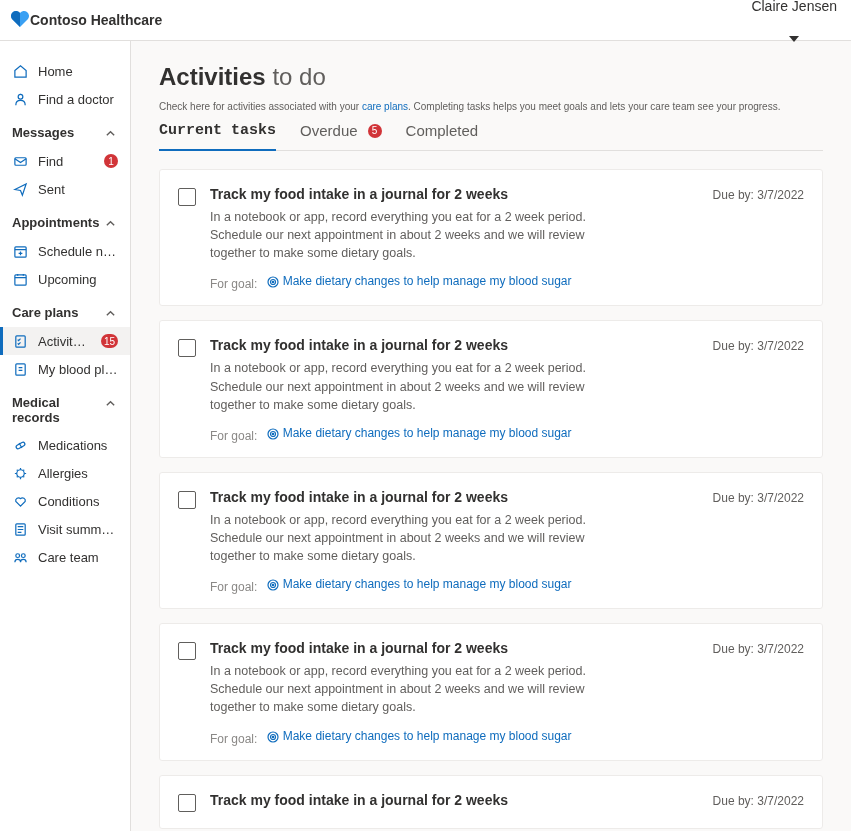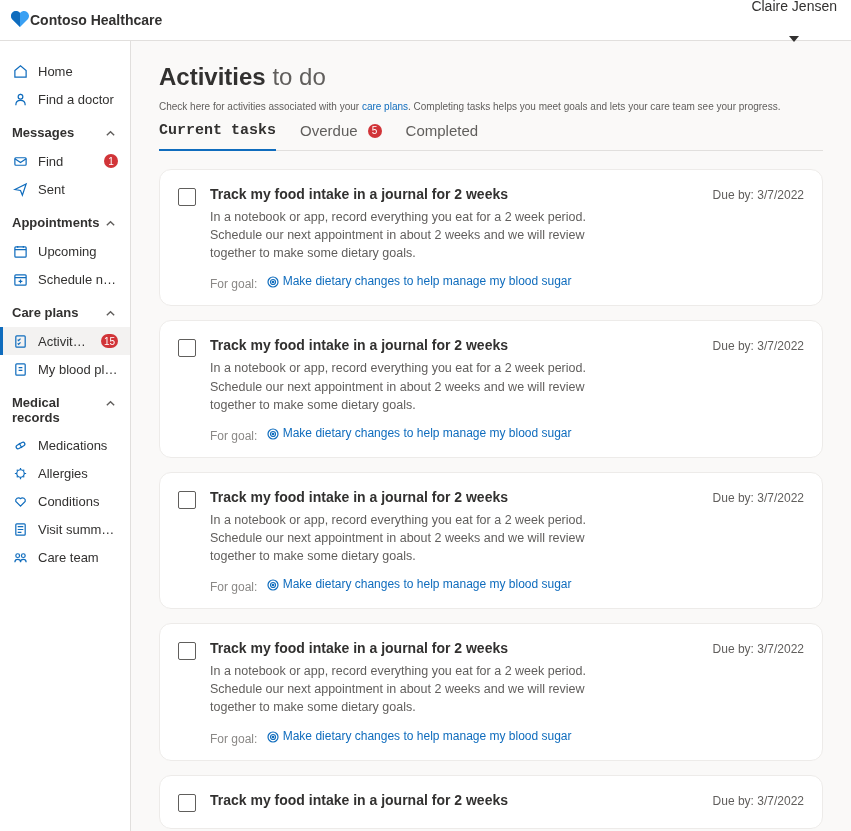--- a/index.html
+++ b/index.html
@@ -116,21 +116,21 @@
   .tab.active {
     color: #323130;
     font-weight: 600;
     border-bottom-color: #0f6cbd;
     font-family: Liberation Mono, monospace;
   }
   
   .card {
     background: #fff;
     border: 1px solid #edebe9;
-    border-radius: 12px;
+    border-radius: 3px;
     padding: 16px 18px 14px 18px;
     margin-bottom: 14px;
     display: flex;
     gap: 14px;
   }
   .checkbox {
     width: 18px; height: 18px;
     border: 1.5px solid #605e5c;
     border-radius: 2px;
     margin-top: 2px;
@@ -222,33 +222,33 @@
       <span class="chev">
         <svg width="11" height="11" viewBox="0 0 12 12" fill="none" stroke="#605e5c" stroke-width="1.5">
             <path d="M2 8 L6 4 L10 8"></path>
           </svg>
       </span>
     </div>
     <div class="nav-item">
       <span class="nav-icon">
         <svg width="15" height="15" viewBox="0 0 16 16" fill="none" stroke="#0f6cbd" stroke-width="1.3">
             <rect x="2" y="3" width="12" height="11" rx="1"></rect>
+            <path d="M2 6h12M8 8v4M6 10h4"></path>
+          </svg>
+      </span>
+      <span class="label">Schedule new</span>
+    </div>
+    <div class="nav-item">
+      <span class="nav-icon">
+        <svg width="15" height="15" viewBox="0 0 16 16" fill="none" stroke="#0f6cbd" stroke-width="1.3">
+            <rect x="2" y="3" width="12" height="11" rx="1"></rect>
             <path d="M2 6h12M5 2v2M11 2v2"></path>
           </svg>
       </span>
       <span class="label">Upcoming</span>
-    </div>
-    <div class="nav-item">
-      <span class="nav-icon">
-        <svg width="15" height="15" viewBox="0 0 16 16" fill="none" stroke="#0f6cbd" stroke-width="1.3">
-            <rect x="2" y="3" width="12" height="11" rx="1"></rect>
-            <path d="M2 6h12M8 8v4M6 10h4"></path>
-          </svg>
-      </span>
-      <span class="label">Schedule new</span>
     </div>
 
     <div class="section-header">
       <span>Care plans</span>
       <span class="chev">
         <svg width="11" height="11" viewBox="0 0 12 12" fill="none" stroke="#605e5c" stroke-width="1.5">
             <path d="M2 8 L6 4 L10 8"></path>
           </svg>
       </span>
     </div>

